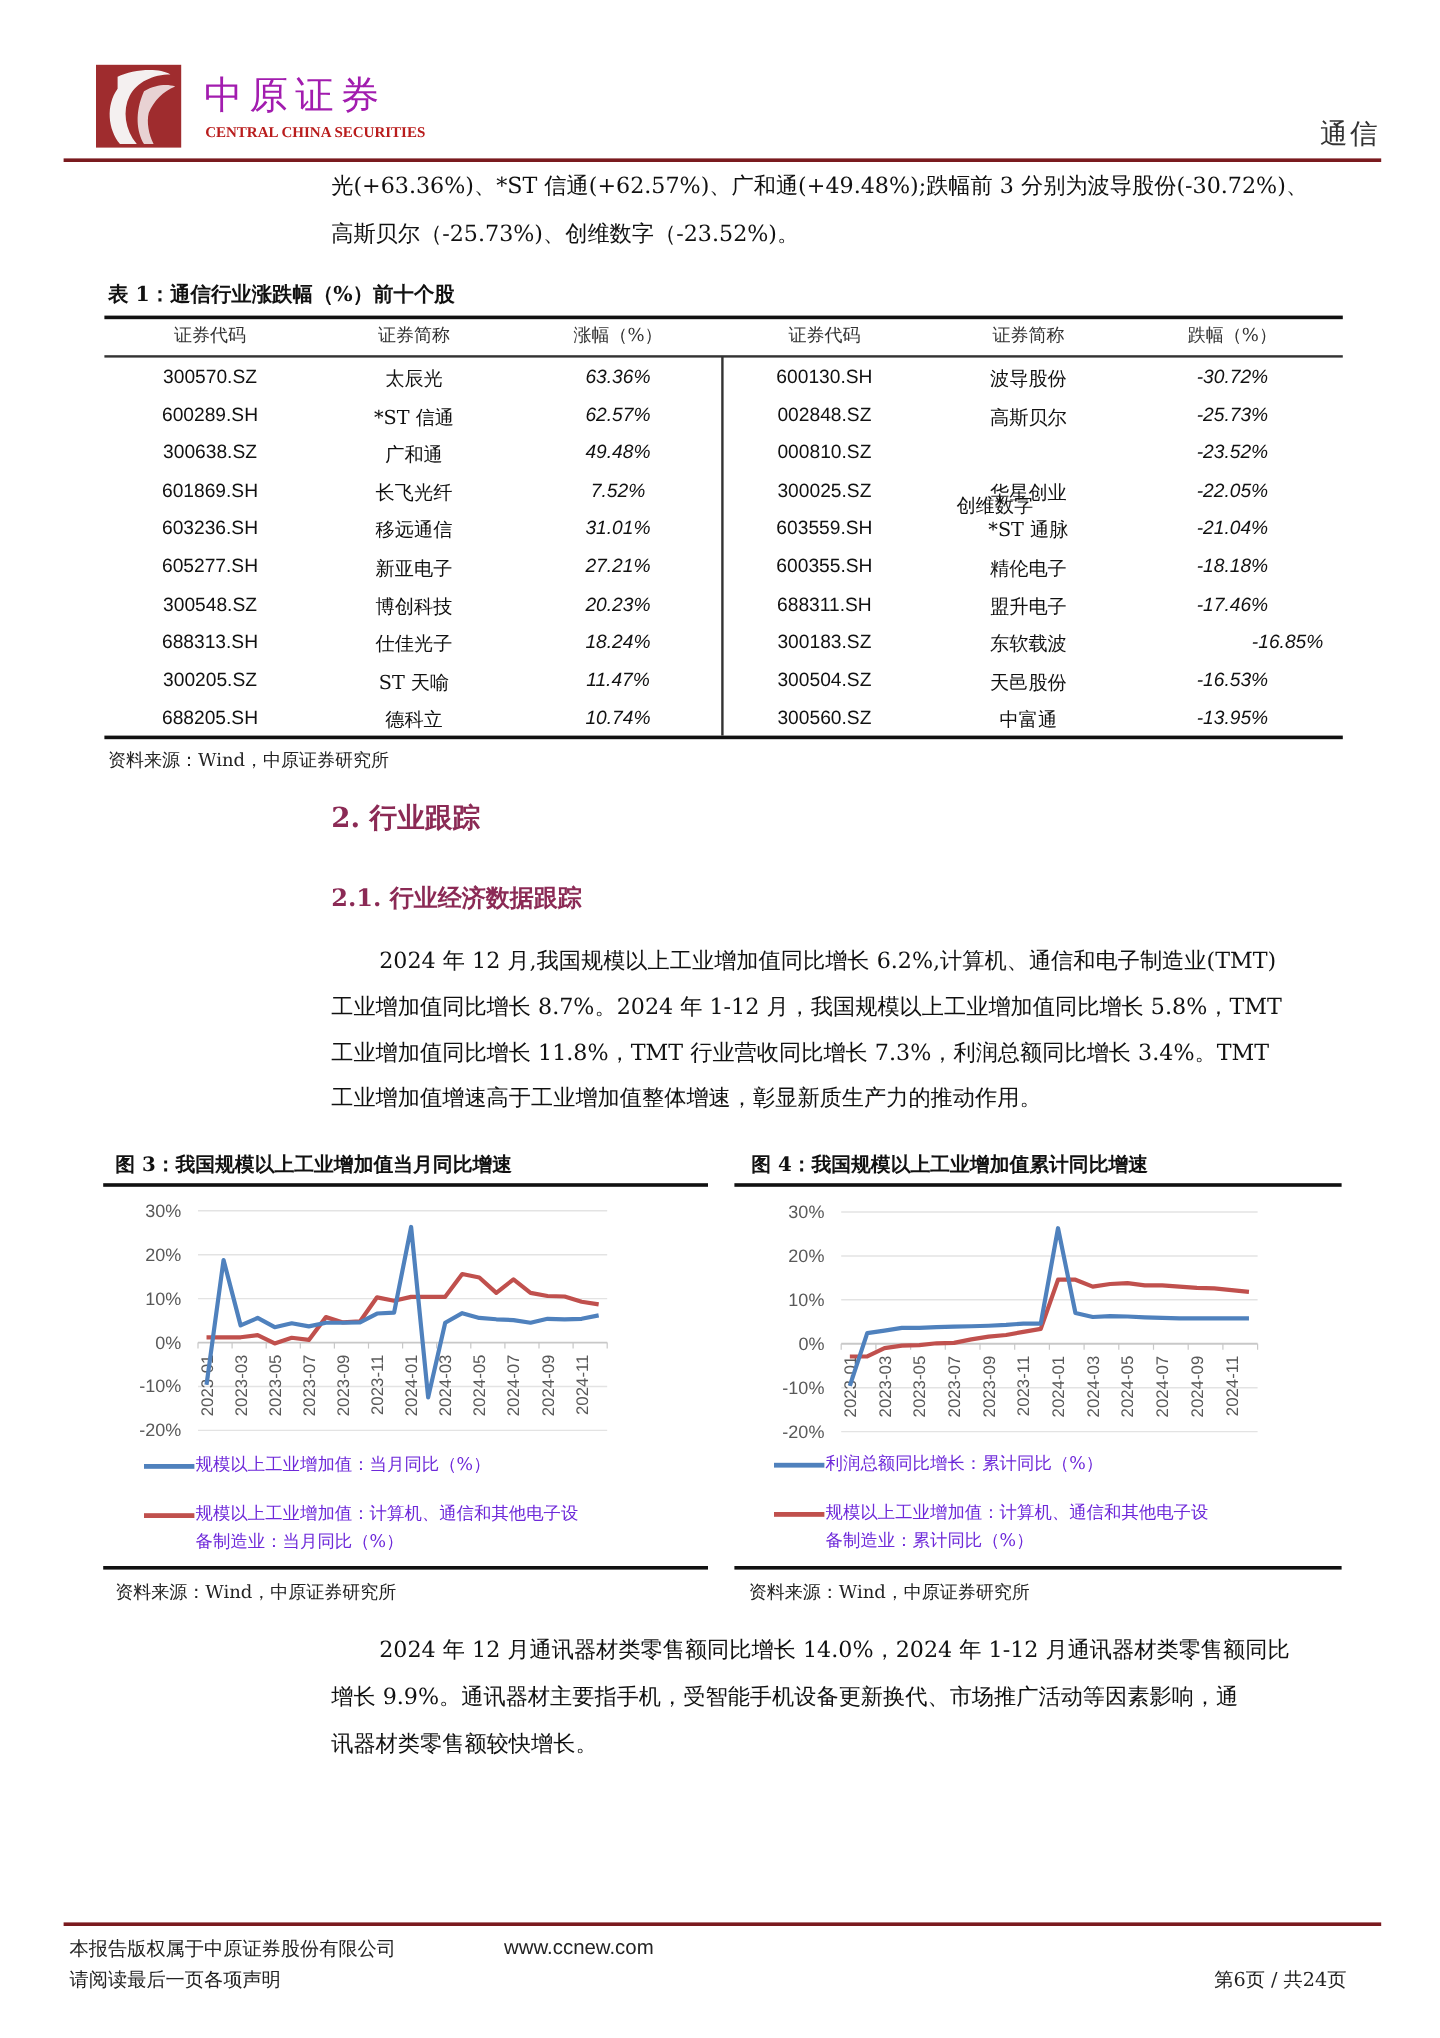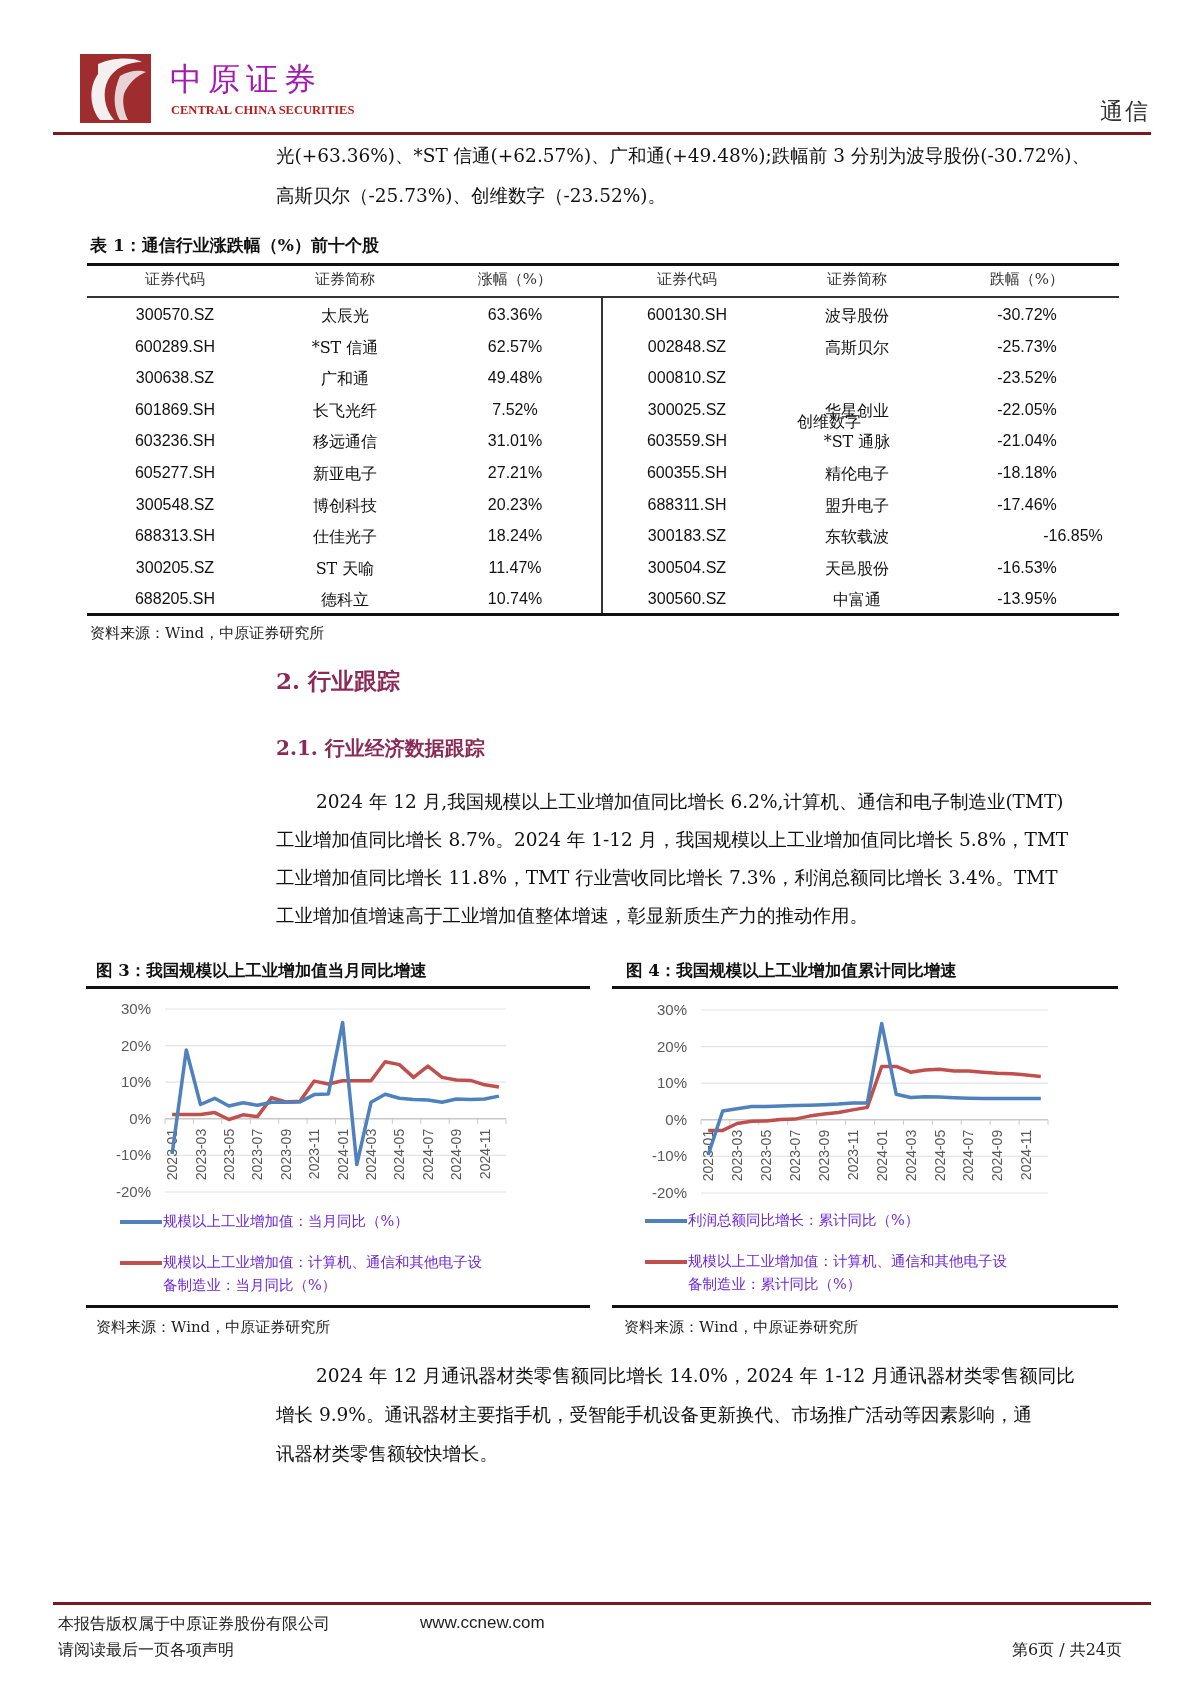--- a/index.html
+++ b/index.html
@@ -18,21 +18,21 @@
 
   
   #table-title { left: 90px; top: 234px; font-size: 17px; font-weight: bold; color: #111; }
   .tbl-rule-top { left: 87px; top: 263px; width: 1032px; height: 3px; background: #111; }
   .tbl-rule-head { left: 87px; top: 296px; width: 1032px; height: 1.5px; background: #333; }
   .tbl-rule-bottom { left: 87px; top: 613px; width: 1032px; height: 3px; background: #111; }
   .tbl-divider { left: 601px; top: 297px; width: 2px; height: 316px; background: #333; }
   .th { top: 270px; font-size: 15px; color: #333; text-align: center; }
   .td { font-size: 16px; color: #111; text-align: center; }
   .td-code { font-family: "Liberation Sans", sans-serif; }
-  .td-val { font-family: "Liberation Sans", sans-serif; }
+  .td-val { font-family: "Liberation Sans", sans-serif; font-style: italic; }
   #table-source { left: 90px; top: 624px; font-size: 15px; color: #222; }
 
   #section-2 { left: 276px; top: 666px; font-size: 23px; font-weight: bold; color: #8b2a55; }
   #section-2-1 { left: 276px; top: 735px; font-size: 20px; font-weight: bold; color: #8b2a55; }
 
   
   .fig-title { font-size: 16.5px; font-weight: bold; color: #111; }
   .fig-rule { height: 3px; background: #111; }
   .fig-bottom-rule { height: 3px; background: #111; }
   .fig-source { font-size: 15px; color: #222; }

